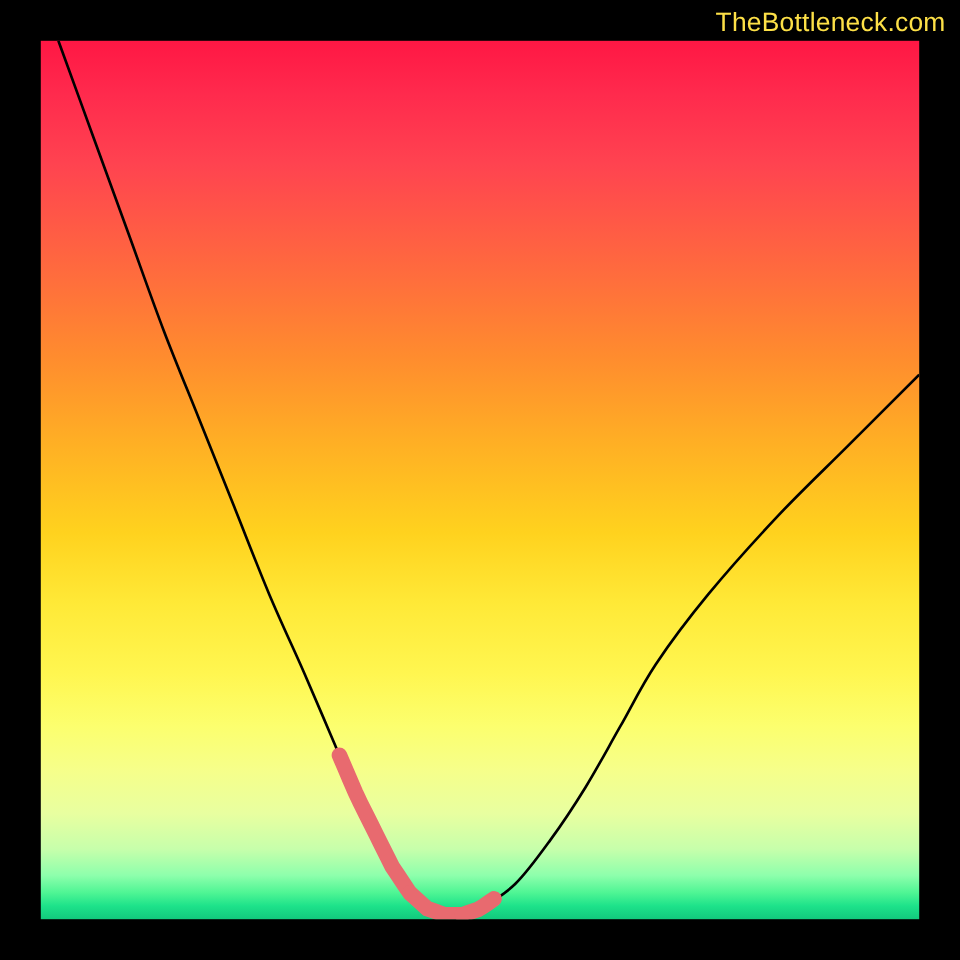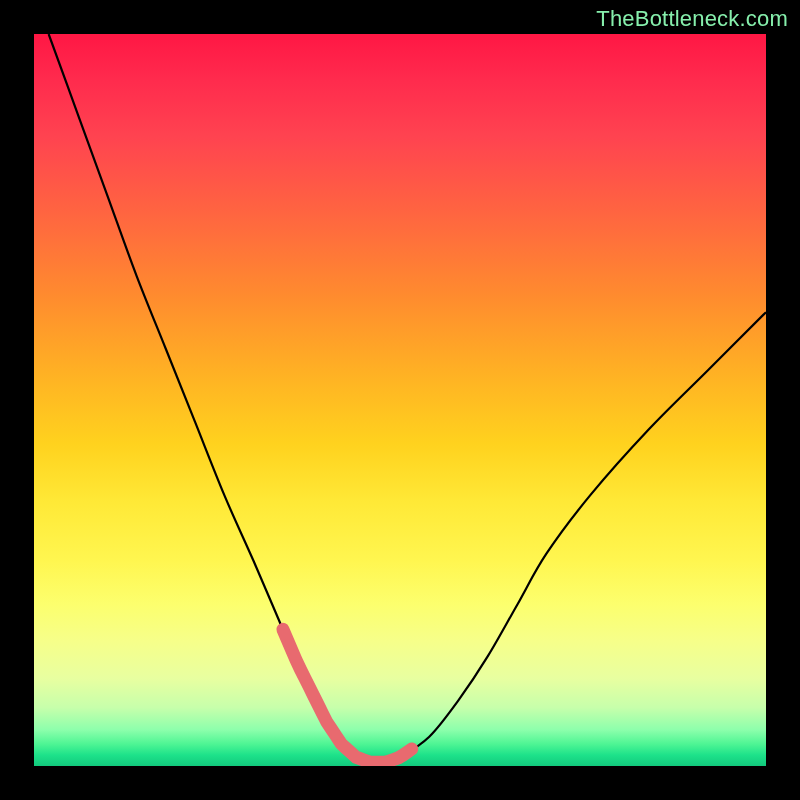--- a/index.html
+++ b/index.html
@@ -57,21 +57,21 @@
     position: absolute;
     left: 0;
     top: 0;
     width: 100%;
     height: 100%;
   }
   .watermark {
     position: absolute;
     top: 6px;
     right: 12px;
-    color: #86efac;
+    color: #fde047;
     font-size: 22px;
     font-weight: 400;
     letter-spacing: 0.2px;
     user-select: none;
   }
 </style>
 </head>
 <body>
 
 <div class="frame">

